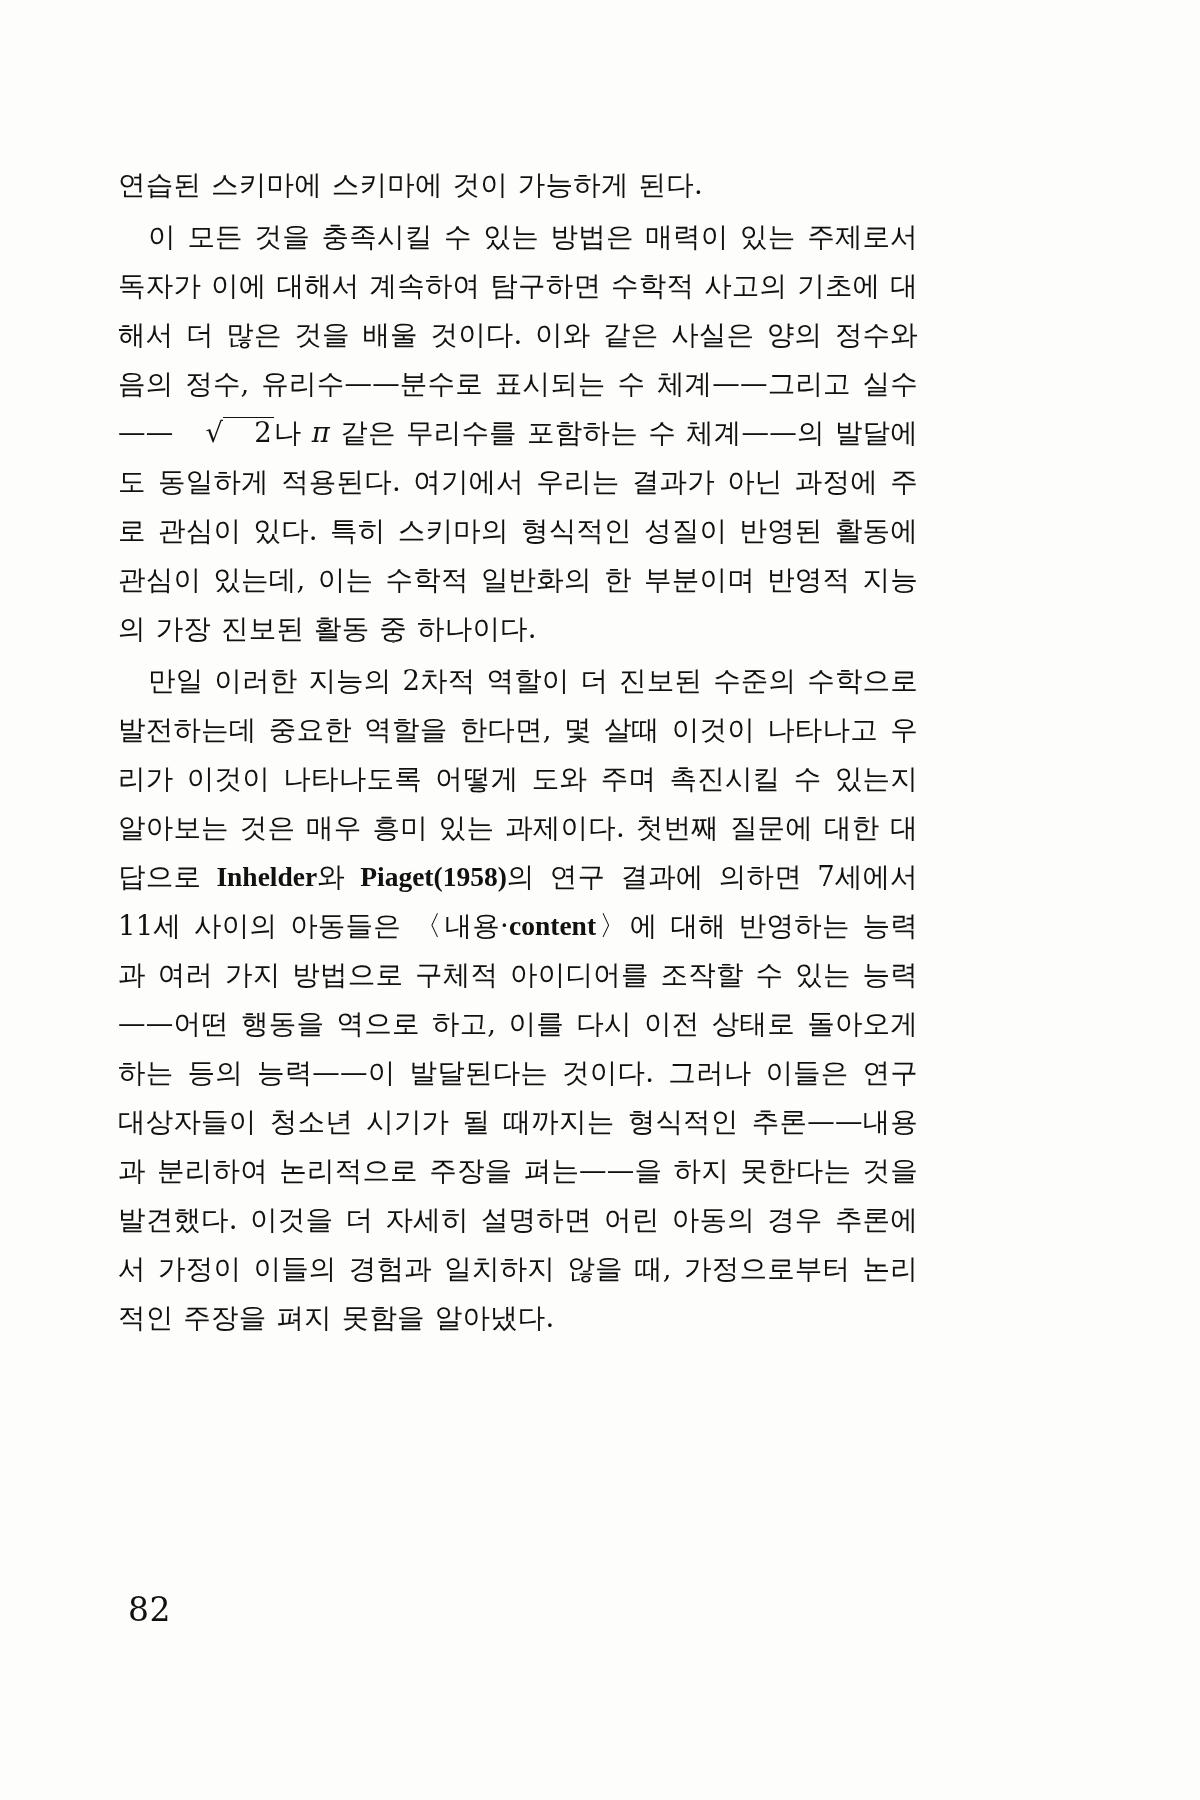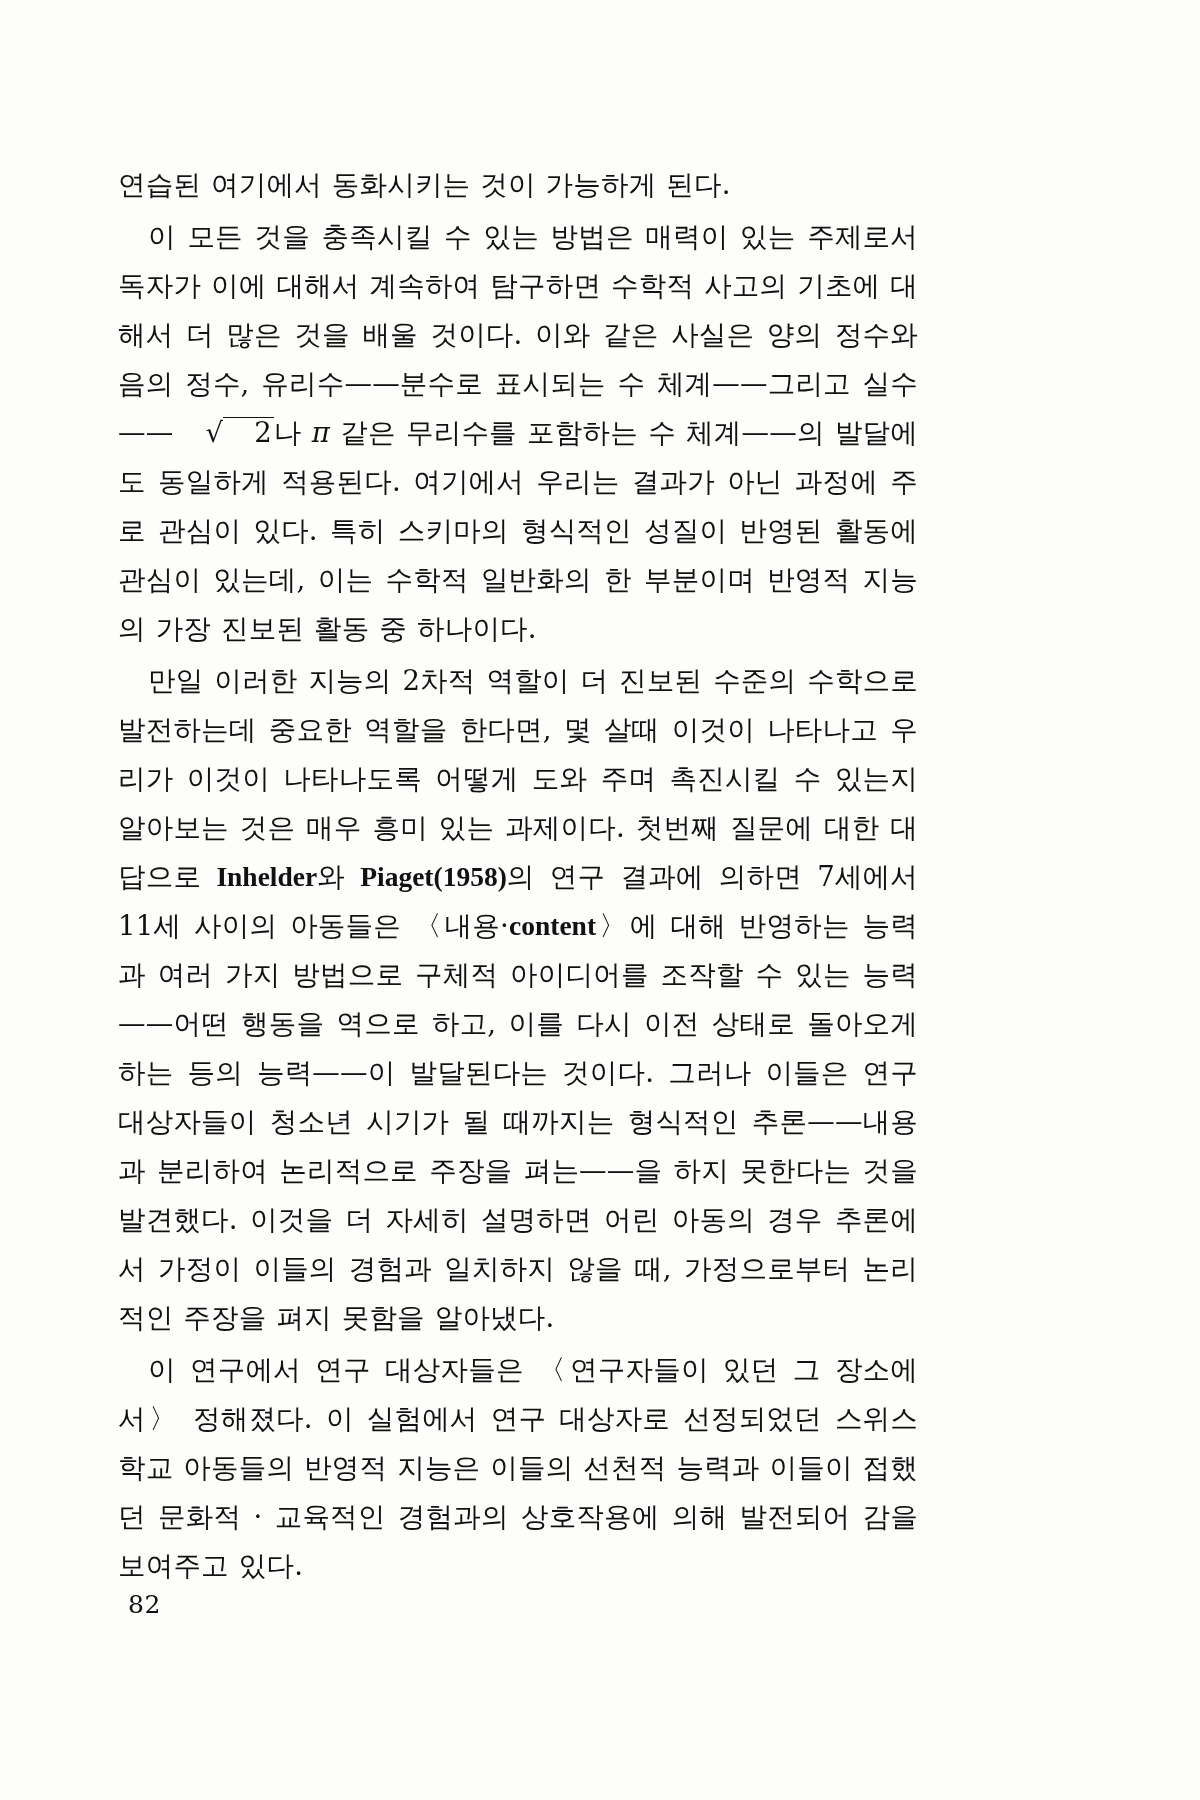--- a/index.html
+++ b/index.html
@@ -59,21 +59,21 @@
     line-height: 1.05;
   }
   .pi {
     font-family: "DejaVu Serif", serif;
     font-style: italic;
   }
   .page-number {
     position: absolute;
     left: 128px;
     top: 1590px;
-    font-size: 25px;
+    font-size: 33px;
     font-family: "DejaVu Serif", "Liberation Serif", serif;
     color: #111;
     letter-spacing: 0.5px;
   }
   .stray-dot {
     position: absolute;
     left: 392px;
     top: 640px;
     width: 3px;
     height: 3px;
@@ -81,27 +81,26 @@
     border-radius: 50%;
   }
 </style>
 </head>
 <body>
 
 <div class="page">
 
   <div class="page-body">
 
-    <p class="para">연습된 여기에서 동화시키는 것이 가능하게 된다.</p>
+    <p class="para">연습된 스키마에 스키마에 것이 가능하게 된다.</p>
 
     <p class="para indent"><span>이 모든 것을 충족시킬 수 있는 방법은 매력이 있는 주제로서 독자가 이에 대해서 계속하여 탐구하면 수학적 사고의 기초에 대해서 더 많은 것을 배울 것이다. 이와 같은 사실은 양의 정수와 음의 정수, 유리수——분수로 표시되는 수 체계——그리고 실수——</span><span class="sqrt">√<span class="radicand">2</span></span><span>나 </span><span class="pi">π</span><span> 같은 무리수를 포함하는 수 체계——의 발달에도 동일하게 적용된다. 여기에서 우리는 결과가 아닌 과정에 주로 관심이 있다. 특히 스키마의 형식적인 성질이 반영된 활동에 관심이 있는데, 이는 수학적 일반화의 한 부분이며 반영적 지능의 가장 진보된 활동 중 하나이다.</span></p>
 
     <p class="para indent"><span>만일 이러한 지능의 2차적 역할이 더 진보된 수준의 수학으로 발전하는데 중요한 역할을 한다면, 몇 살때 이것이 나타나고 우리가 이것이 나타나도록 어떻게 도와 주며 촉진시킬 수 있는지 알아보는 것은 매우 흥미 있는 과제이다. 첫번째 질문에 대한 대답으로 </span><span class="latin">Inhelder</span><span>와 </span><span class="latin">Piaget(1958)</span><span>의 연구 결과에 의하면 7세에서 11세 사이의 아동들은 〈내용·</span><span class="latin">content</span><span>〉에 대해 반영하는 능력과 여러 가지 방법으로 구체적 아이디어를 조작할 수 있는 능력——어떤 행동을 역으로 하고, 이를 다시 이전 상태로 돌아오게 하는 등의 능력——이 발달된다는 것이다. 그러나 이들은 연구 대상자들이 청소년 시기가 될 때까지는 형식적인 추론——내용과 분리하여 논리적으로 주장을 펴는——을 하지 못한다는 것을 발견했다. 이것을 더 자세히 설명하면 어린 아동의 경우 추론에서 가정이 이들의 경험과 일치하지 않을 때, 가정으로부터 논리적인 주장을 펴지 못함을 알아냈다.</span></p>
 
-    <p class="para indent">이 연구에서 연구 대상자들은 〈연구자들이 있던 그 장소에서〉 정해졌다. 이 실험에서 연구 대상자로 선정되었던 스위스 학교 아동들의 반영적 지능은 이들의 선천적 능력과 이들이 접했던 문화적 · 교육적인 경험과의 상호작용에 의해 발전되어 감을 보여주고 있다.</p>
 
   </div>
 
   <div class="stray-dot"></div>
 
   <div class="page-number">82</div>
 
 </div>
 
 </body></html>

